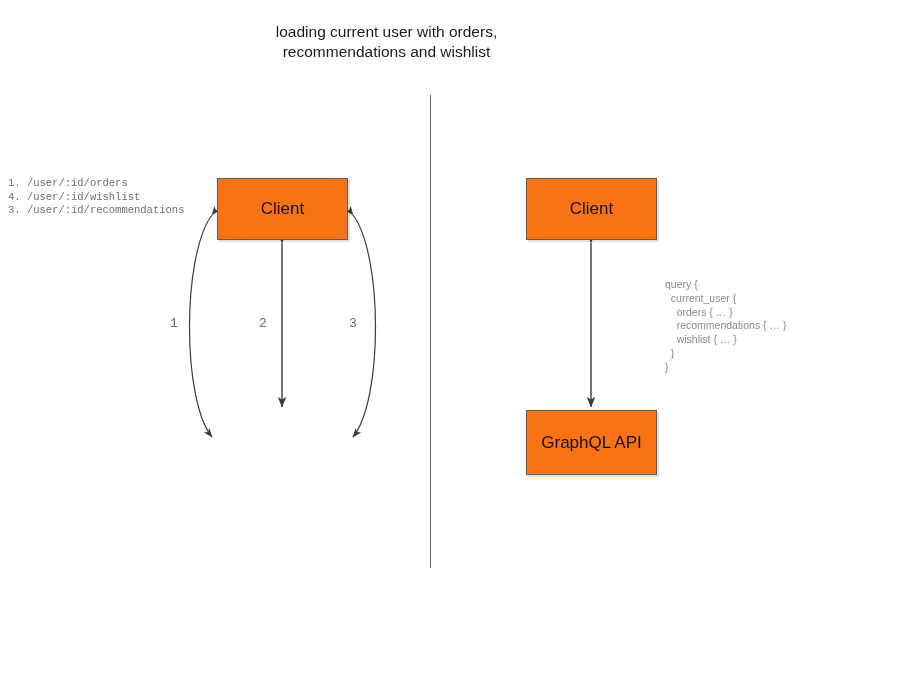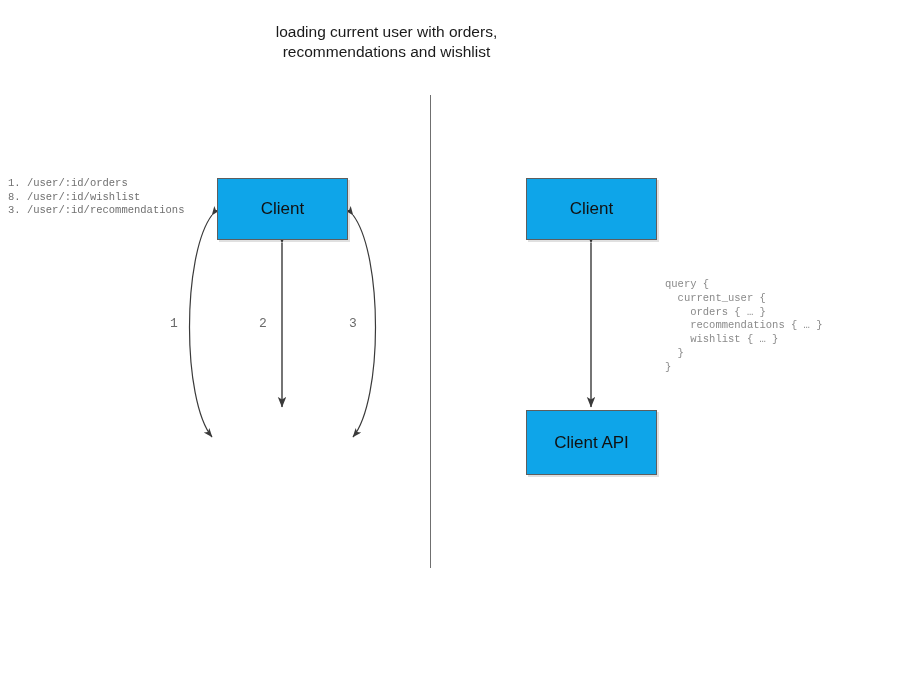--- a/index.html
+++ b/index.html
@@ -44,21 +44,21 @@
     left: 430px;
     top: 95px;
     width: 1px;
     height: 473px;
     background: #6f6f6f;
   }
 
   
   .node-box {
     position: absolute;
-    background: #0ea5e9;
+    background: #f97316;
     border: 1px solid #5e5e5e;
     box-sizing: border-box;
     display: flex;
     align-items: center;
     justify-content: center;
     font-family: "Liberation Sans", sans-serif;
     font-size: 17px;
     color: #111111;
     box-shadow: 2px 2px 0 0 rgba(0,0,0,0.12);
   }
@@ -101,21 +101,21 @@
     line-height: 13.5px;
     color: #707070;
     white-space: pre;
   }
 
   
   .graphql-query {
     position: absolute;
     left: 665px;
     top: 278px;
-    font-family: Liberation Mono, monospace;
+    font-family: Liberation Sans, sans-serif;
     font-size: 10.5px;
     line-height: 13.8px;
     color: #8a8a8a;
     white-space: pre;
   }
 </style>
 </head>
 <body>
 
 <div class="diagram-canvas">
@@ -152,29 +152,29 @@
   <div class="node-box" id="box-rest-client">
     <span>Client</span>
   </div>
 
 
   <div class="node-box" id="box-gql-client">
     <span>Client</span>
   </div>
 
   <div class="node-box" id="box-gql-api">
-    <span>Client API</span>
+    <span>GraphQL API</span>
   </div>
 
   <div class="arrow-label" id="arrow-label-1">1</div>
   <div class="arrow-label" id="arrow-label-2">2</div>
   <div class="arrow-label" id="arrow-label-3">3</div>
 
   <div class="rest-endpoints">1. /user/:id/orders
-8. /user/:id/wishlist
+4. /user/:id/wishlist
 3. /user/:id/recommendations</div>
 
   <div class="graphql-query">query {
   current_user {
     orders { … }
     recommendations { … }
     wishlist { … }
   }
 }</div>
 

